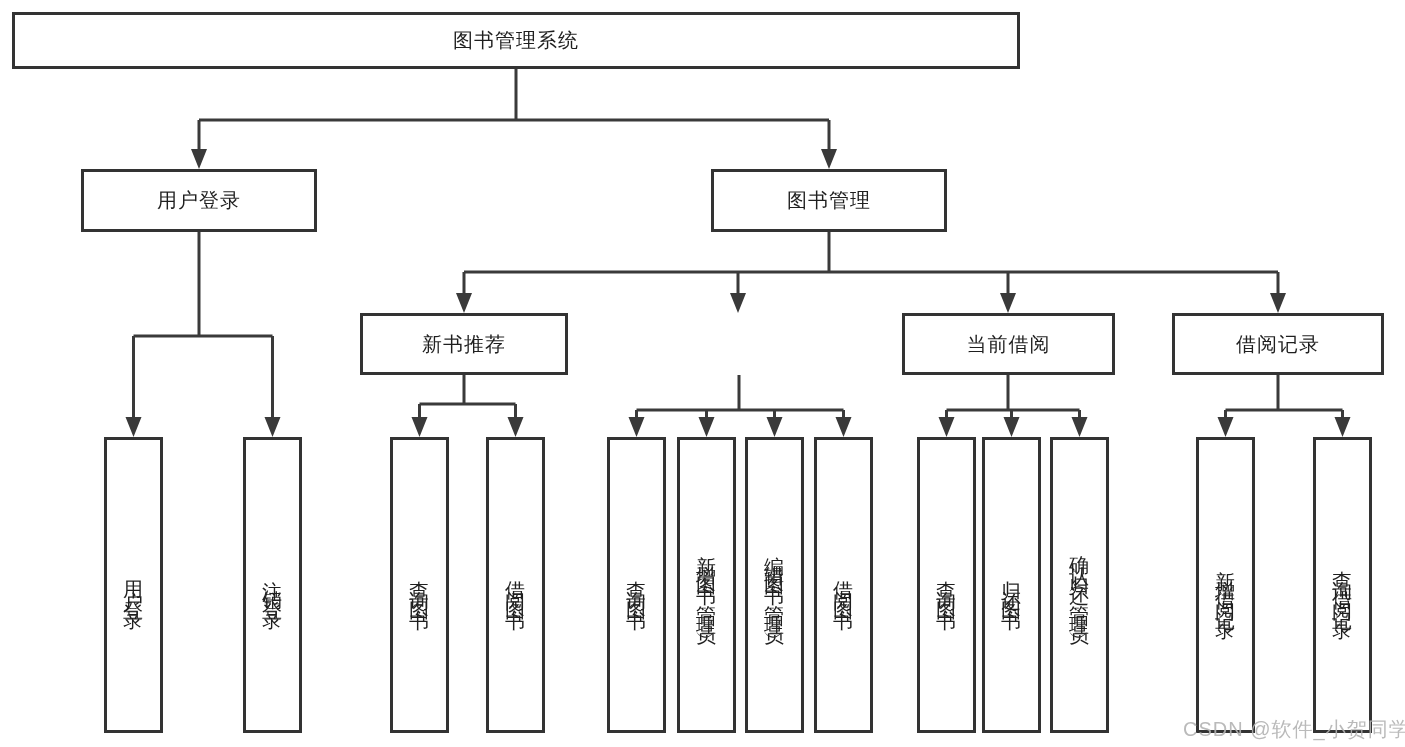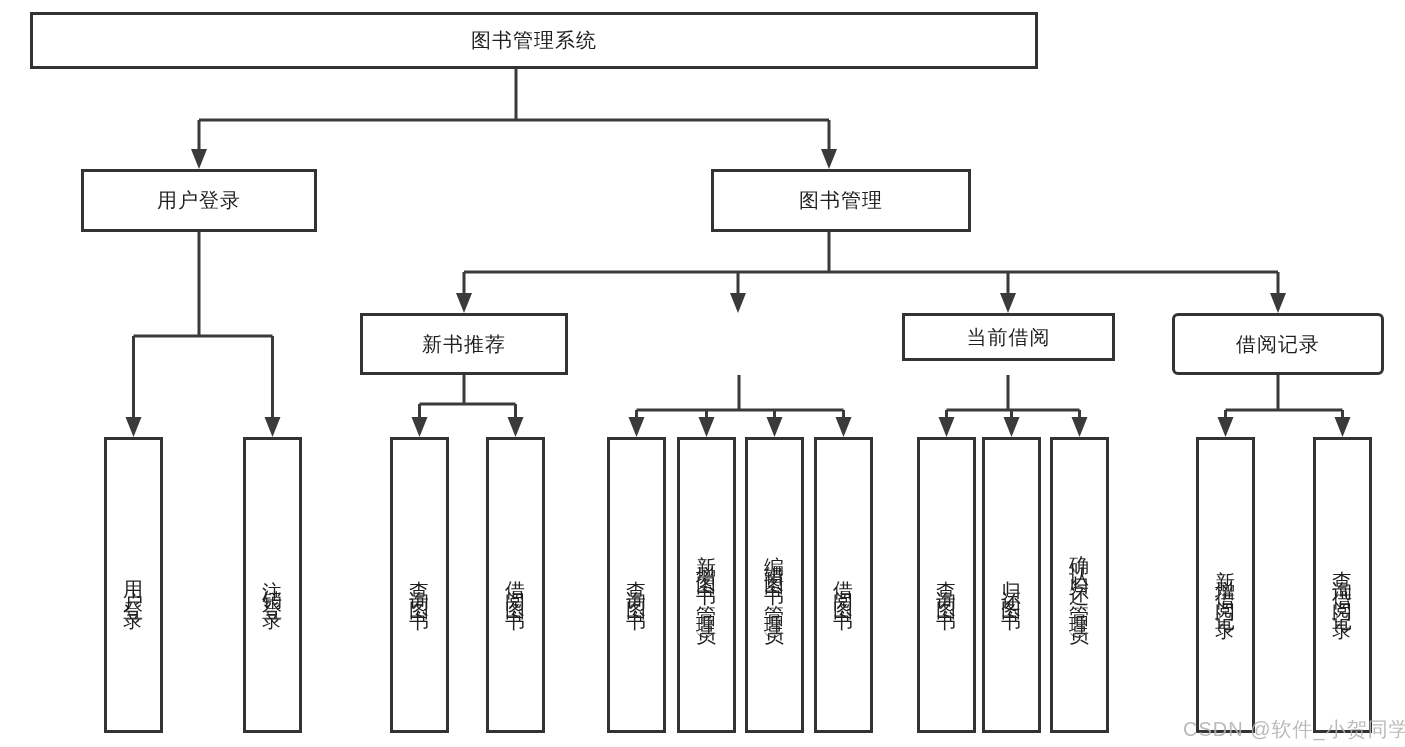--- a/index.html
+++ b/index.html
@@ -38,27 +38,27 @@
   }
   .hbox { white-space: nowrap; }
   .leaf .vtext {
     writing-mode: vertical-rl;
     text-orientation: mixed;
     letter-spacing: 10px;
     line-height: 1;
     font-size: 20px;
   }
   
-  .n-root  { left: 12px;  top: 12px;  width: 1008px; height: 57px; margin-left: 18px; }
+  .n-root  { left: 12px;  top: 12px;  width: 1008px; height: 57px; }
   .n-l2a   { left: 81px;  top: 169px; width: 236px;  height: 63px; }
-  .n-l2b   { left: 711px; top: 169px; width: 260px;  height: 63px; }
+  .n-l2b   { left: 711px; top: 169px; width: 236px;  height: 63px; }
   .n-l3a   { left: 360px; top: 313px; width: 208px;  height: 62px; text-align: center; }
   .n-l3b   { left: 632px; top: 313px; width: 215px;  height: 62px; }
-  .n-l3c   { left: 902px; top: 313px; width: 213px;  height: 48px; }
-  .n-l3d   { left: 1172px;top: 313px; width: 212px;  height: 62px; border-radius: 6px; }
+  .n-l3c   { left: 902px; top: 313px; width: 213px;  height: 62px; }
+  .n-l3d   { left: 1172px;top: 313px; width: 212px;  height: 62px; }
   .leaf    { top: 437px; width: 59px; height: 296px; }
   .lf-1a { left: 104px; }  .lf-1b { left: 243px; }
   .lf-2a { left: 390px; }  .lf-2b { left: 486px; }
   .lf-3a { left: 607px; }  .lf-3b { left: 677px; }  .lf-3c { left: 745px; }  .lf-3d { left: 814px; }
   .lf-4a { left: 917px; }  .lf-4b { left: 982px; }  .lf-4c { left: 1050px; }
   .lf-5a { left: 1196px; } .lf-5b { left: 1313px; }
   .watermark {
     position: absolute;
     left: 1183px;
     top: 716px;

